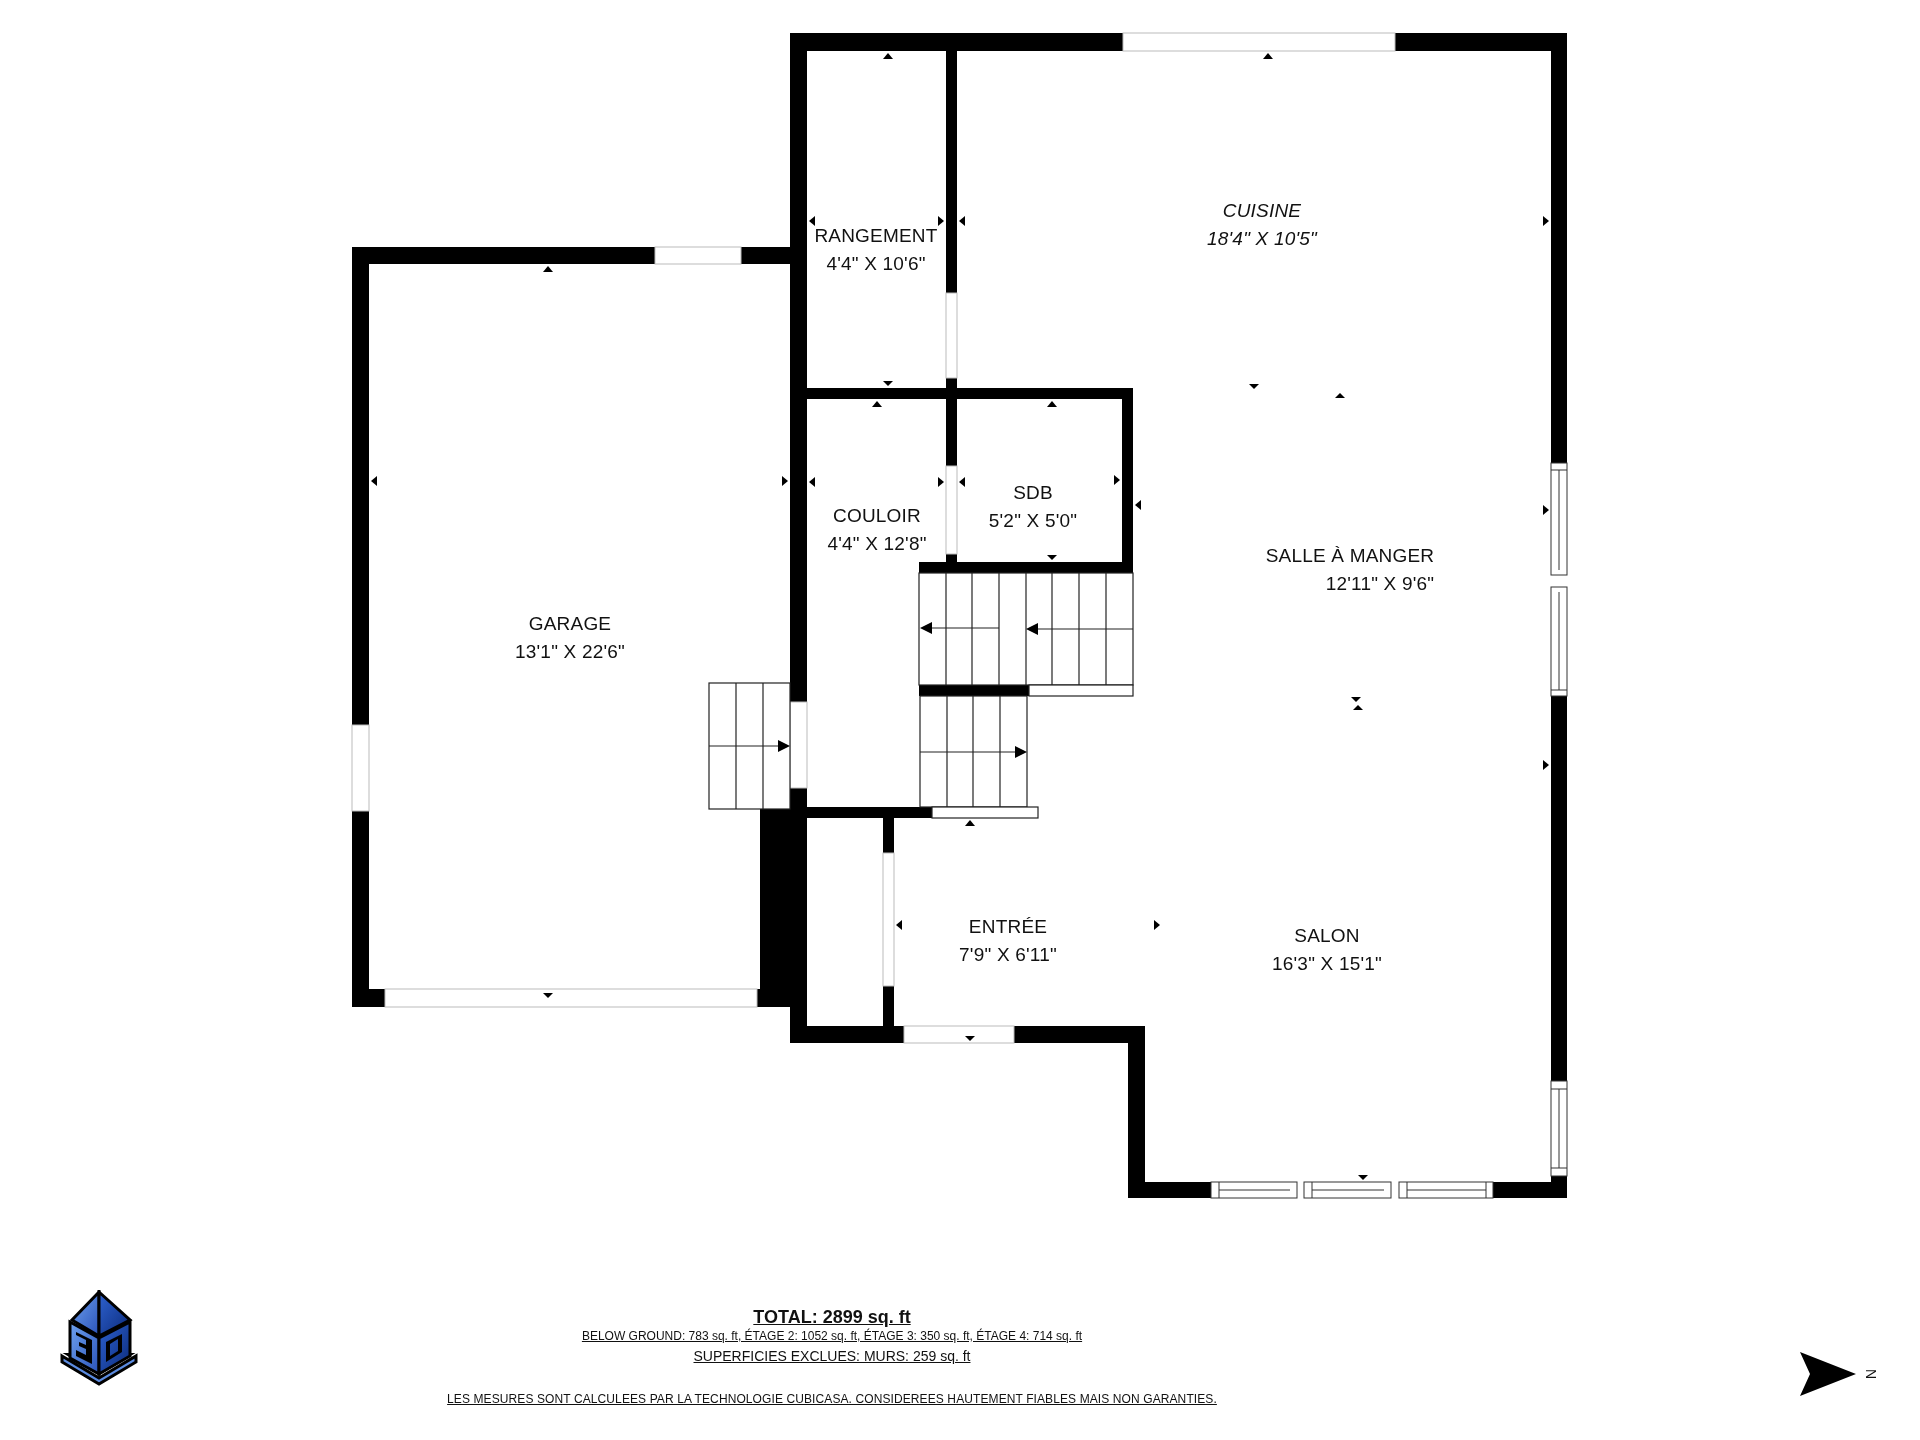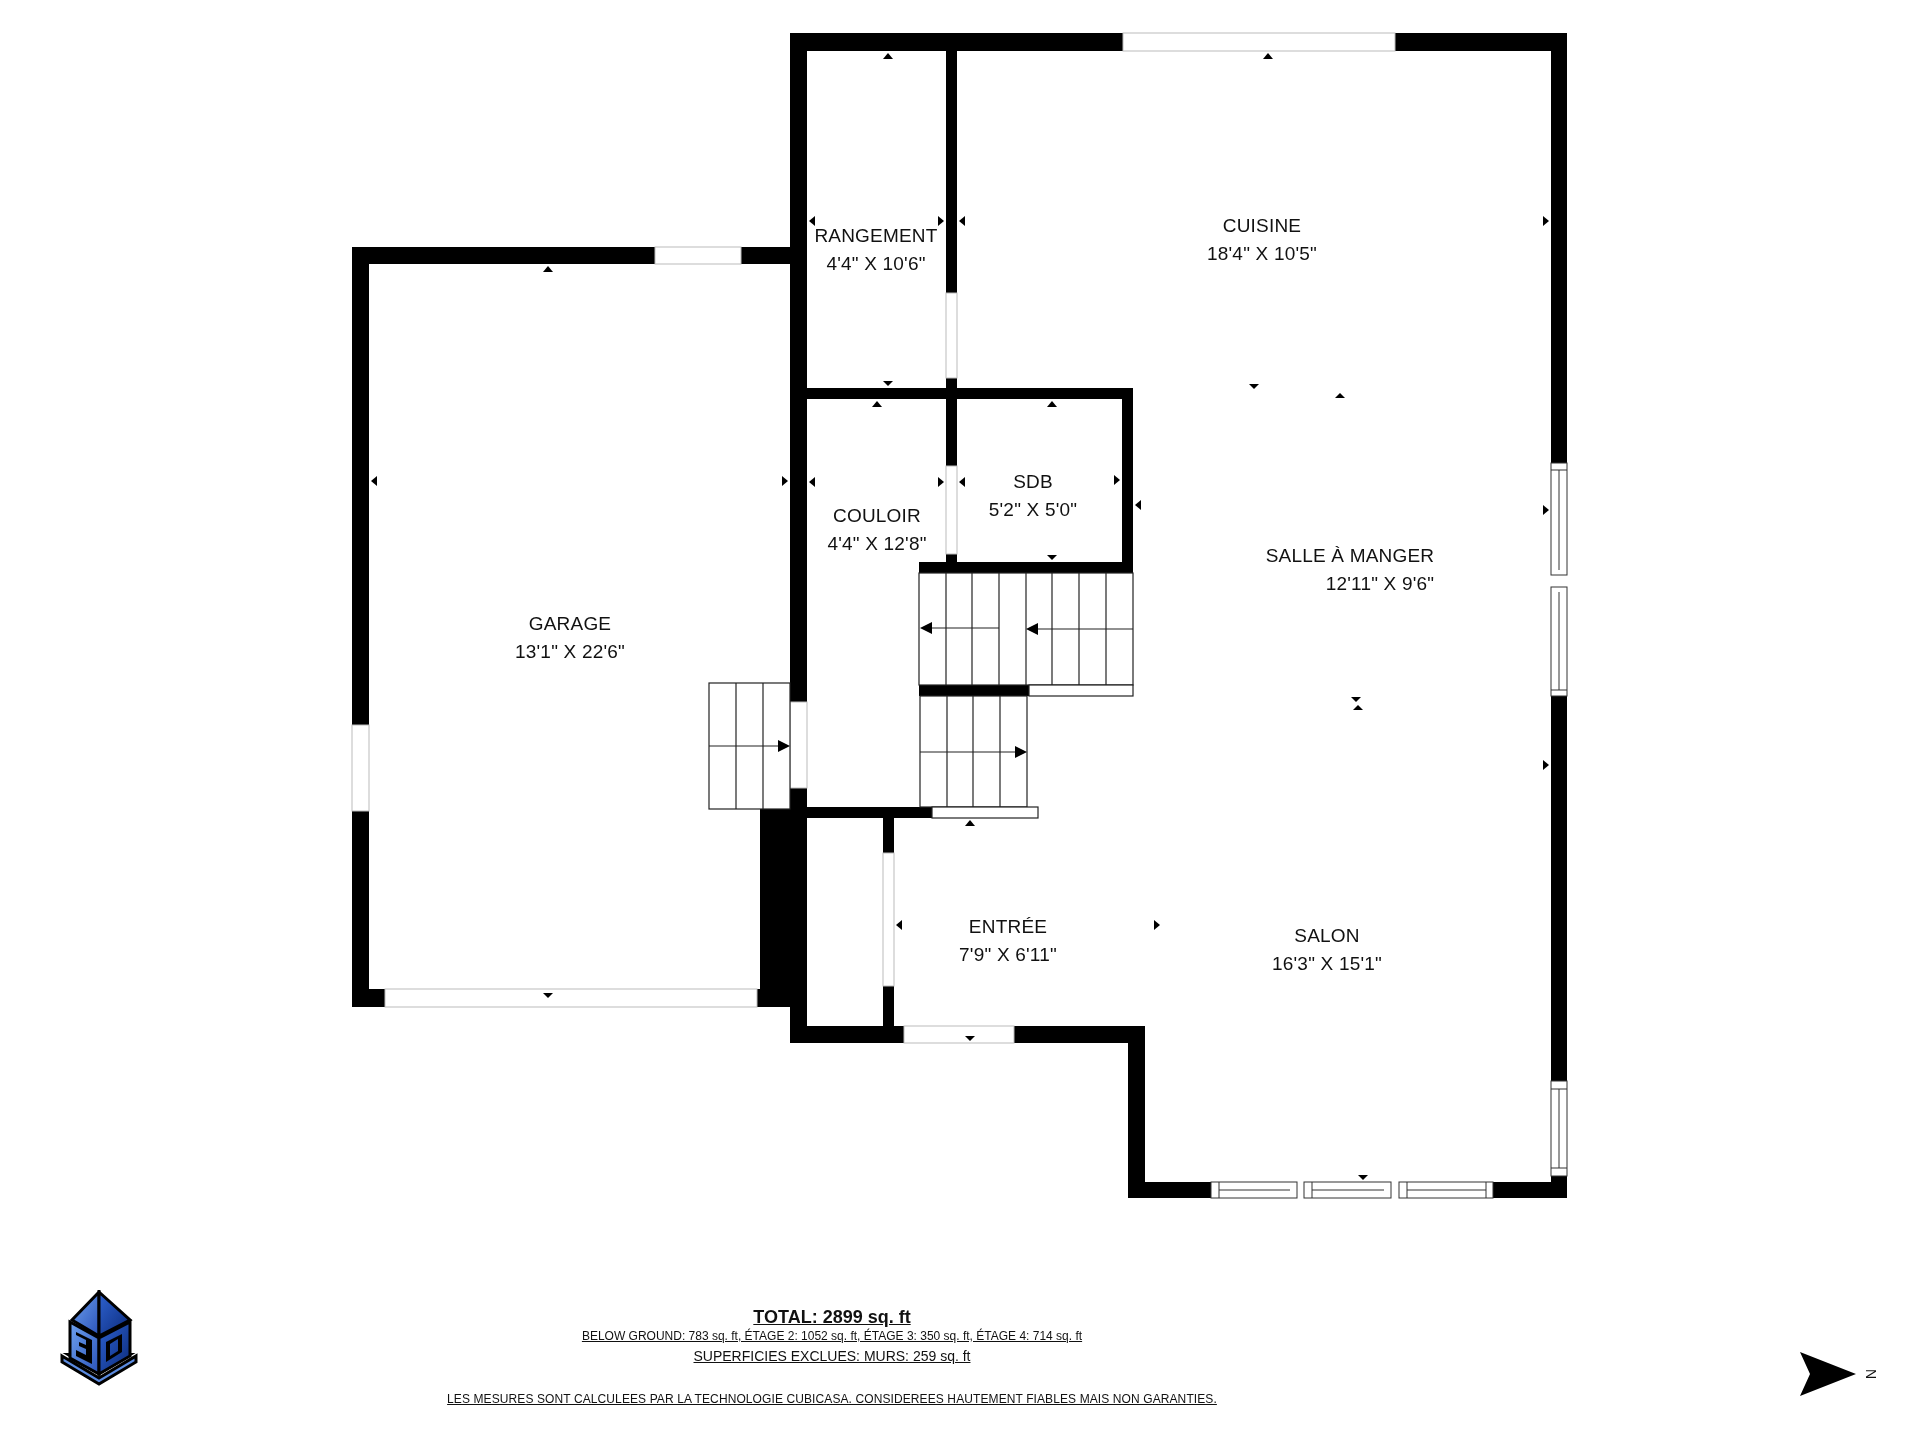--- a/index.html
+++ b/index.html
@@ -172,25 +172,25 @@
 </svg>
 
 <div class="room-label" style="left:570px; top:610px;">
   <span>GARAGE</span>
   <span>13'1" X 22'6"</span>
 </div>
 <div class="room-label" style="left:876px; top:222px;">
   <span>RANGEMENT</span>
   <span>4'4" X 10'6"</span>
 </div>
-<div class="room-label" style="left:1262px; top:212px;">
+<div class="room-label" style="left:1262px; top:197px;font-style:italic;">
   <span>CUISINE</span>
   <span>18'4" X 10'5"</span>
 </div>
-<div class="room-label" style="left:1033px; top:468px;">
+<div class="room-label" style="left:1033px; top:479px;">
   <span>SDB</span>
   <span>5'2" X 5'0"</span>
 </div>
 <div class="room-label" style="left:877px; top:502px;">
   <span>COULOIR</span>
   <span>4'4" X 12'8"</span>
 </div>
 <div class="room-label" style="left:1350px; top:542px;text-align:right;">
   <span>SALLE À MANGER</span>
   <span>12'11" X 9'6"</span>

